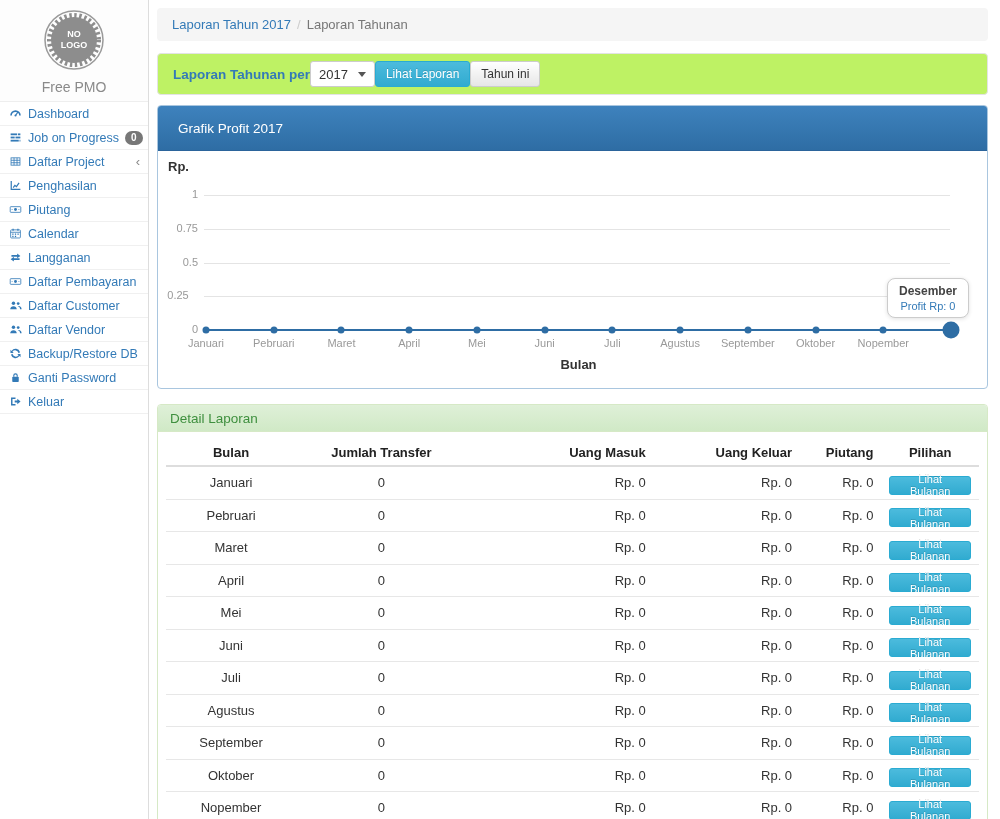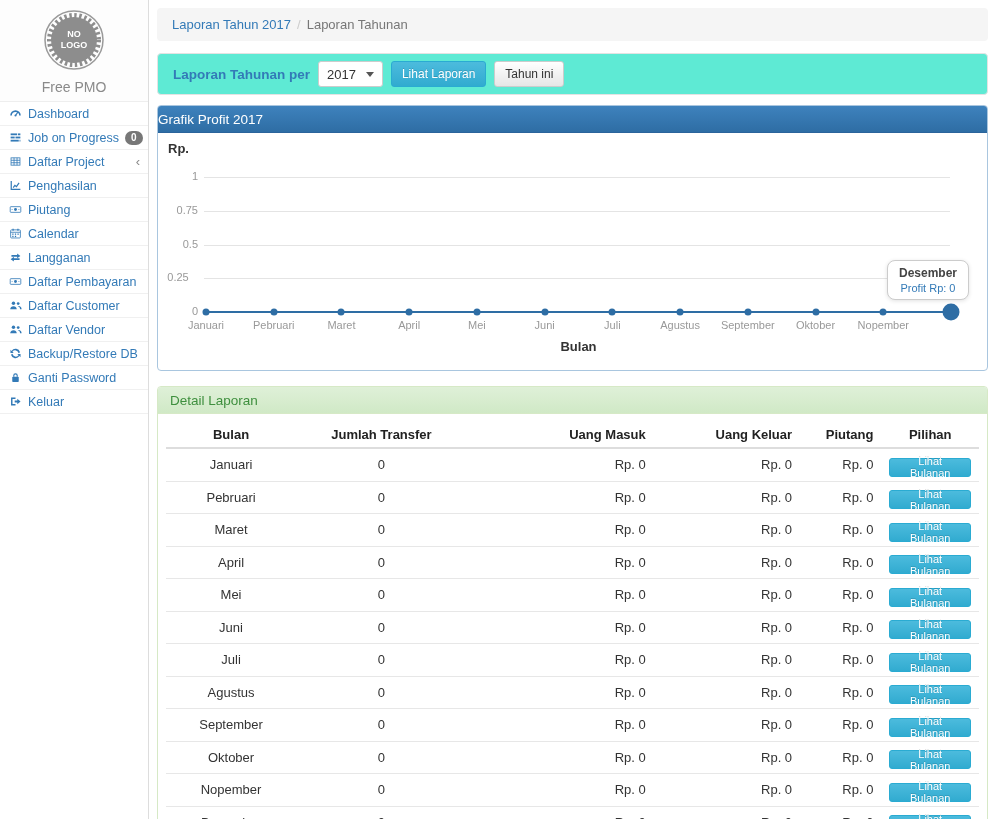--- a/index.html
+++ b/index.html
@@ -18,33 +18,33 @@
   .mi-icon { display:inline-flex; width:14px; justify-content:center; color:#337ab7; flex:0 0 14px; }
   .mi-label { white-space:nowrap; font-size:12.5px; }
   .mi-badge { margin-left:auto; background:#777; color:#fff; font-size:10px; font-weight:bold; border-radius:10px; padding:2px 6px; line-height:1; }
   .mi-chevron { margin-left:auto; color:#888; font-size:13px; line-height:1; }
 
   
   .main { flex:1 1 auto; padding:8px 12px 0 8px; background:#fff; }
   .breadcrumb { background:#f5f5f5; border-radius:4px; padding:9px 15px; margin-bottom:12px; font-size:13px; color:#777; }
   .breadcrumb .sep { margin:0 6px; color:#ccc; }
 
-  .filter-well { background:#5eead4; border:1px solid #e3e3e3; border-radius:4px; padding:7px 15px; margin-bottom:10px; display:flex; align-items:center; gap:8px; }
+  .filter-well { background:#bef264; border:1px solid #e3e3e3; border-radius:4px; padding:7px 15px; margin-bottom:10px; display:flex; align-items:center; }
   .filter-label { color:#337ab7; font-weight:bold; font-size:13.5px; }
   .year-select { background:#fff; border:1px solid #ccc; border-radius:3px; height:26px; padding:0 8px; display:inline-flex; align-items:center; gap:10px; cursor:pointer; min-width:62px; }
   .caret-down { width:0; height:0; border-left:4px solid transparent; border-right:4px solid transparent; border-top:5px solid #555; display:inline-block; }
   .btn { display:inline-flex; align-items:center; justify-content:center; border-radius:3px; font-size:12px; height:26px; padding:7px 10px; cursor:pointer; border:1px solid transparent; }
   .btn-info { color:#fff; background:linear-gradient(#4cbbdd,#31abd0); border-color:#2aabd2; text-shadow:0 -1px 0 rgba(0,0,0,.15); }
   .btn-default { color:#333; background:linear-gradient(#fff,#e6e6e6); border-color:#ccc; }
   .btn-xs { height:19px; font-size:11px; padding:8px 7px; }
 
   
   .panel { border-radius:4px; margin-bottom:15px; background:#fff; }
   .panel-primary { border:1px solid #a9c6df; }
-  .panel-primary > .panel-heading { background:linear-gradient(#3e82bd,#2e6da4); color:#fff; border-bottom:1px solid #2b649b; border-radius:3px 3px 0 0; padding:5px 0; font-size:13.5px; height:27px; display:flex; align-items:center; }
+  .panel-primary > .panel-heading { background:linear-gradient(#3e82bd,#2e6da4); color:#fff; border-bottom:1px solid #2b649b; border-radius:3px 3px 0 0; padding:5px 20px; font-size:13.5px; height:45px; display:flex; align-items:center; }
   .panel-success { border:1px solid #d6e9c6; }
   .panel-success > .panel-heading { background:linear-gradient(#dff0d8,#d0e9c6); color:#3e8f3e; border-bottom:1px solid #d6e9c6; border-radius:3px 3px 0 0; padding:5px 12px; font-size:13.5px; height:27px; display:flex; align-items:center; }
 
   
   .chart-body { position:relative; height:237px; }
   .chart-ylabel { position:absolute; top:8px; left:10px; font-weight:bold; color:#333; font-size:13px; }
   .gridline { position:absolute; left:46px; right:37px; height:1px; background:#e4e4e4; }
   .ytick { position:absolute; left:0; width:40px; text-align:right; font-size:11px; color:#999; }
   .plot { position:absolute; left:48px; right:36px; top:0; bottom:0; }
   .chart-line { position:absolute; left:0; right:0; top:178px; height:2px; background:#2e6da4; }

